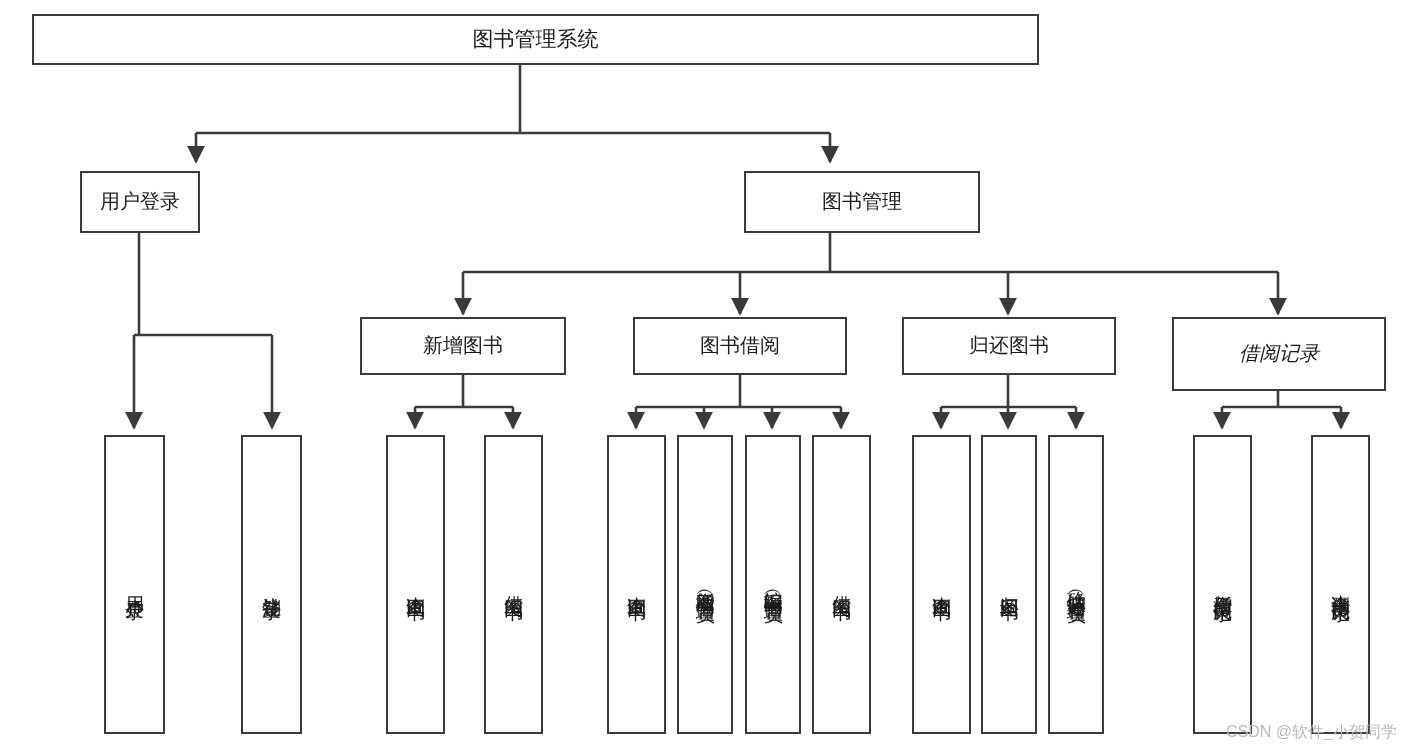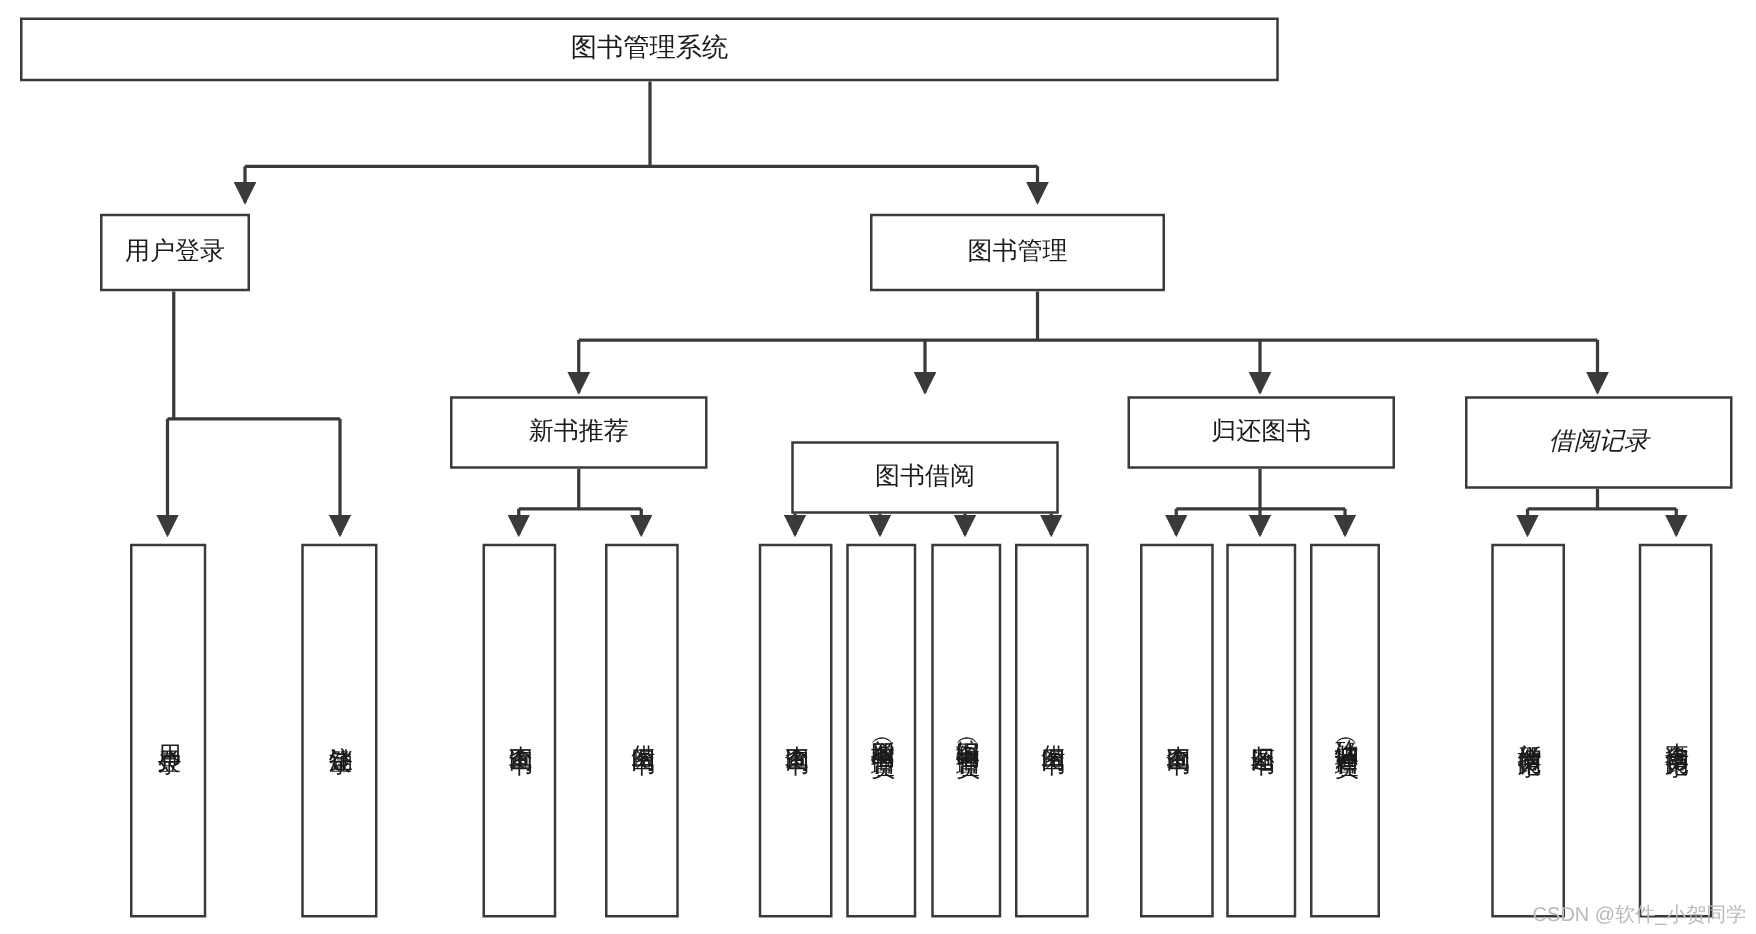--- a/index.html
+++ b/index.html
@@ -21,21 +21,21 @@
     display:flex;
     align-items:center;
     justify-content:center;
     text-align:center;
     color:#1b1b1b;
     z-index:2;
   }
   .node .lbl{display:block;line-height:1.16;}
 
   
-  .n-root{font-size:21px;}
+  .n-root{font-size:21px;margin-left:16px;}
   
   .n-mid{font-size:20px;}
 
   
   .leaf{font-size:19px;}
   .leaf .lbl{
     writing-mode:vertical-rl;
     text-orientation:upright;
     letter-spacing:2px;
     line-height:1.08;
@@ -108,28 +108,28 @@
     </g>
   </svg>
 
   <div class="node n-root" style="left:16px;top:14px;width:1007px;height:51px;">
     <span class="lbl">图书管理系统</span>
   </div>
 
   <div class="node n-mid" style="left:80px;top:171px;width:120px;height:62px;">
     <span class="lbl">用户登录</span>
   </div>
-  <div class="node n-mid" style="left:696px;top:171px;width:236px;height:62px;">
+  <div class="node n-mid" style="left:744px;top:171px;width:236px;height:62px;">
     <span class="lbl">图书管理</span>
   </div>
 
   <div class="node n-mid" style="left:360px;top:317px;width:206px;height:58px;">
-    <span class="lbl">新书推荐</span>
+    <span class="lbl">新增图书</span>
   </div>
-  <div class="node n-mid" style="left:633px;top:317px;width:214px;height:58px;margin-top:36px;">
+  <div class="node n-mid" style="left:633px;top:317px;width:214px;height:58px;">
     <span class="lbl">图书借阅</span>
   </div>
   <div class="node n-mid" style="left:902px;top:317px;width:214px;height:58px;">
     <span class="lbl">归还图书</span>
   </div>
   <div class="node n-mid" style="left:1172px;top:317px;width:214px;height:74px;font-style:italic;">
     <span class="lbl">借阅记录</span>
   </div>
 
   <div class="node leaf" style="left:104px;top:435px;width:61px;height:299px;">

